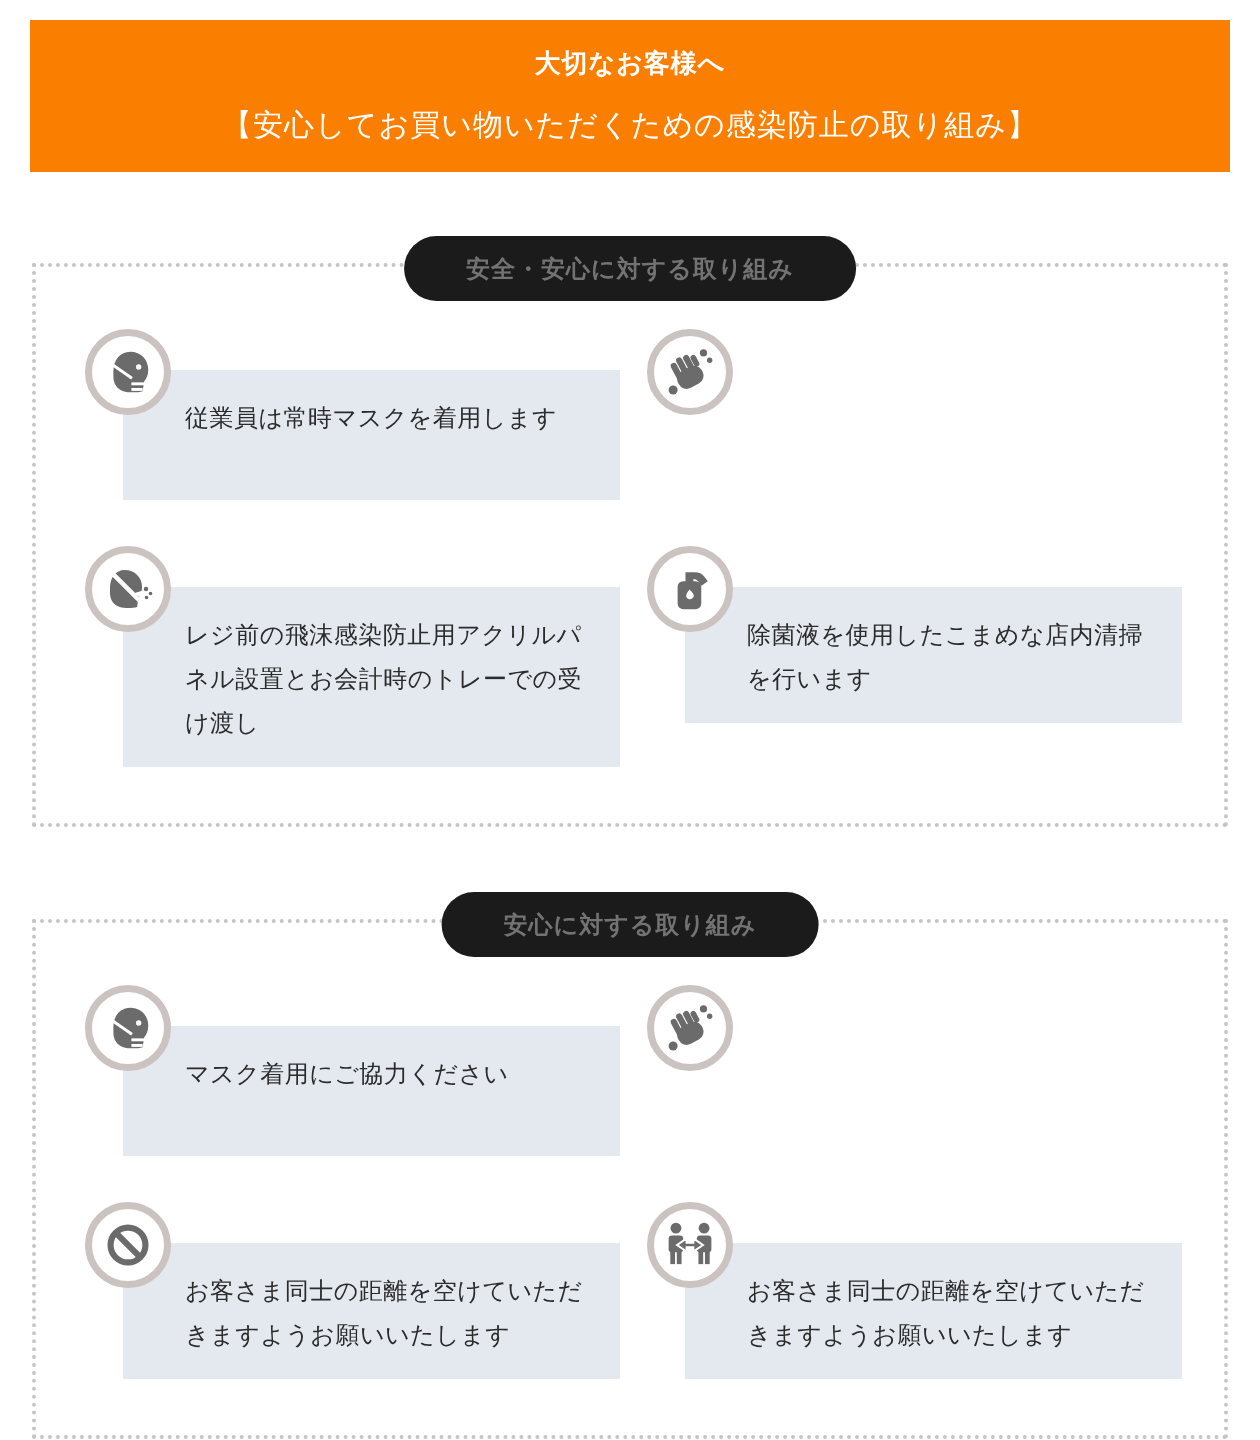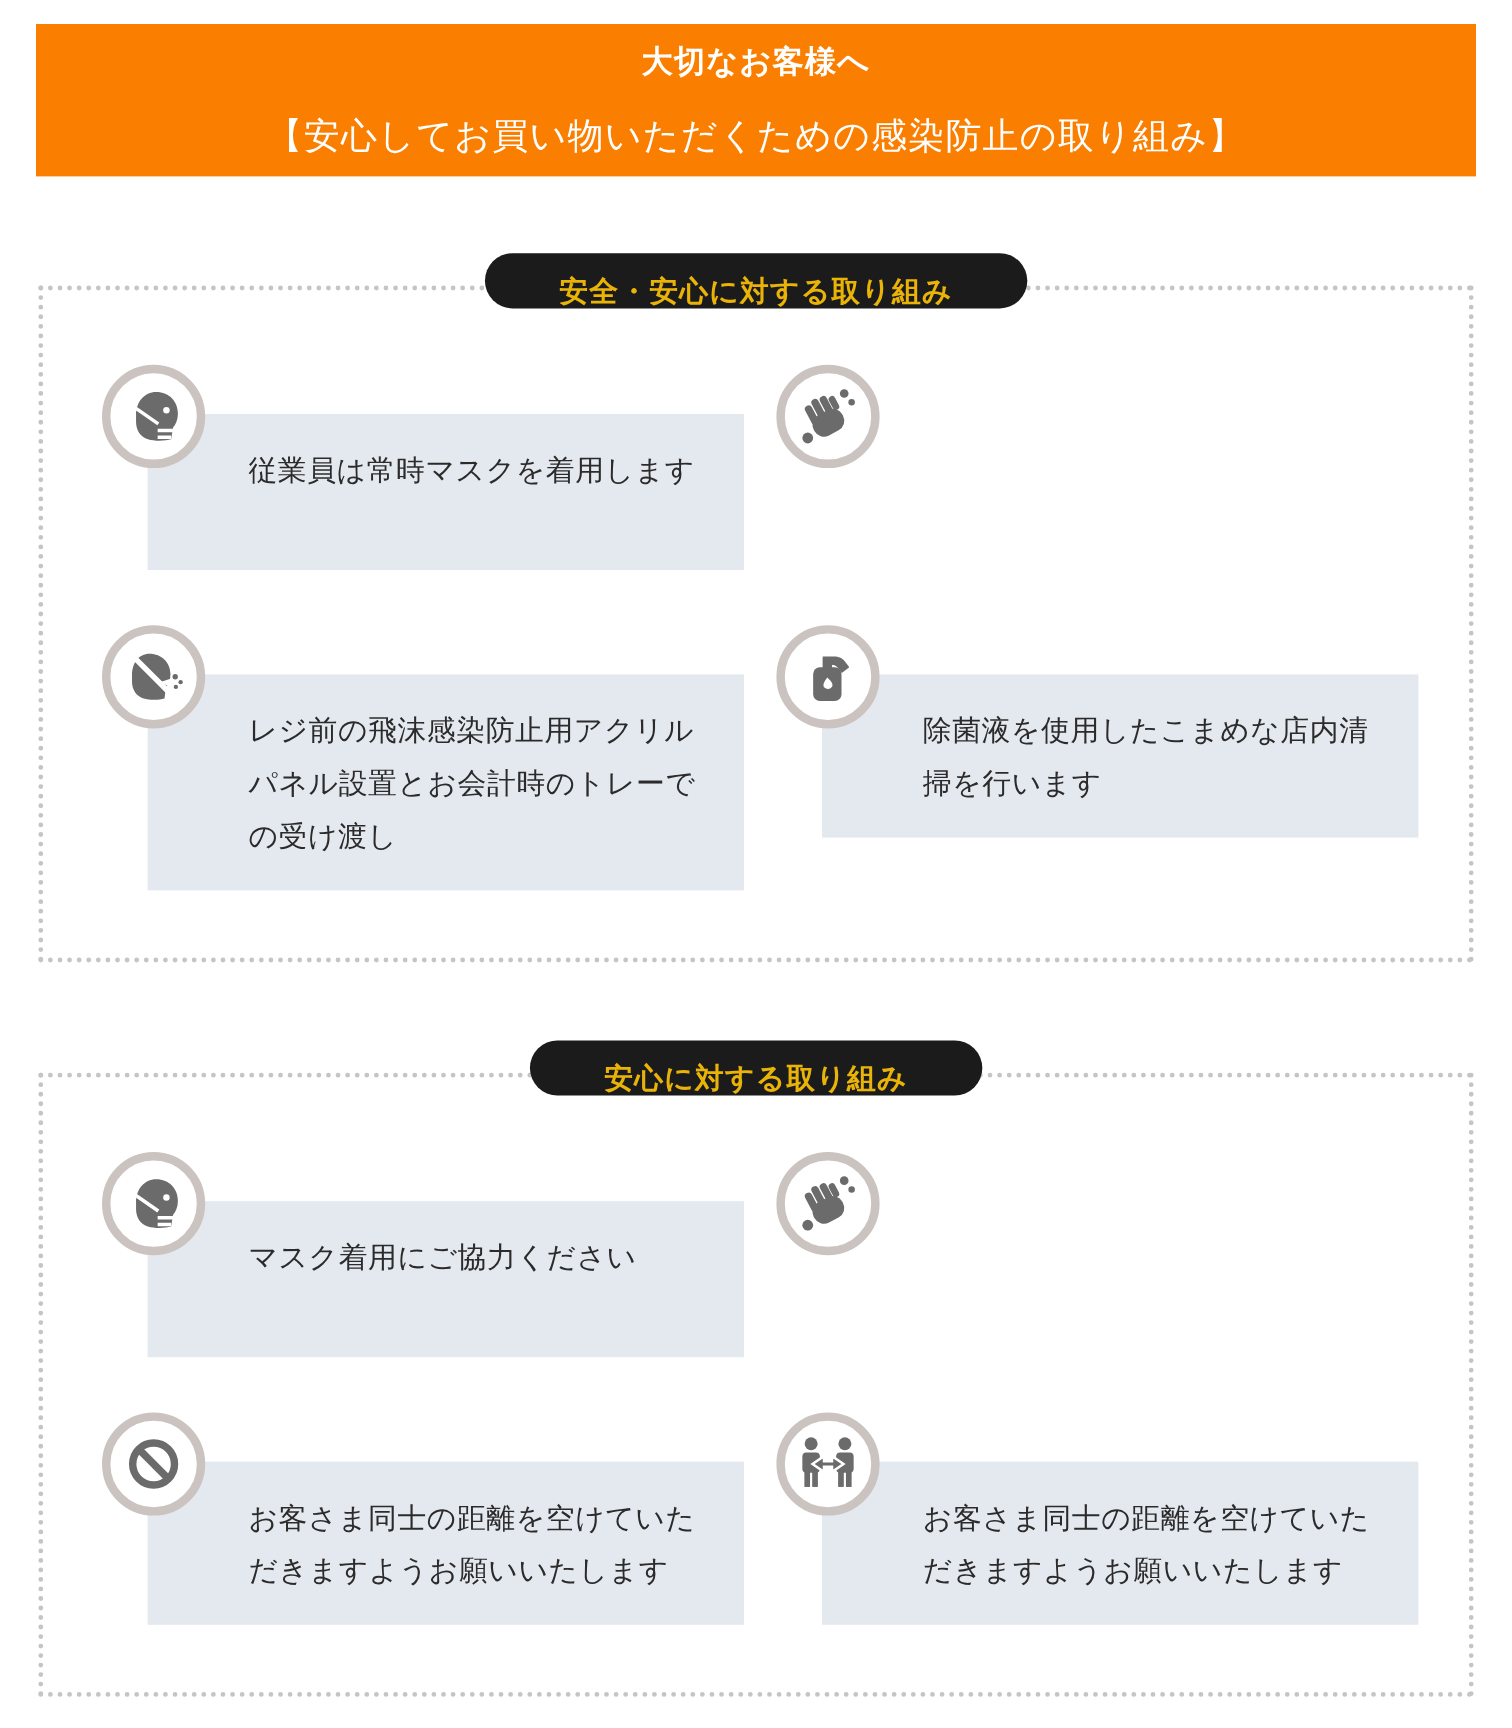--- a/index.html
+++ b/index.html
@@ -10,21 +10,21 @@
   }
   .page {
     width: 1260px;
     min-height: 1440px;
     box-sizing: border-box;
     background: #ffffff;
   }
   
   .header {
     margin: 20px 30px 0 30px;
-    height: 127px;
+    height: 152px;
     background: #FA7E00;
     color: #ffffff;
     display: flex;
     flex-direction: column;
     align-items: center;
     justify-content: center;
     text-align: center;
   }
   .header .title {
     font-size: 26px;
@@ -47,24 +47,24 @@
     padding: 62px 42px 56px 49px;
   }
   .section-first { margin-top: 91px; }
   .section-second { margin-top: 92px; margin-bottom: 23px; }
   .badge {
     position: absolute;
     top: -31px;
     left: 50%;
     transform: translateX(-50%);
     background: #1b1b1b;
-    color: #eab308;
+    color: #737373;
     font-size: 24px;
     font-weight: bold;
-    height: 46px;
+    height: 65px;
     line-height: 66px;
     padding: 0 62px;
     border-radius: 33px;
     white-space: nowrap;
     letter-spacing: 1px;
   }
   
   .grid {
     display: grid;
     grid-template-columns: 1fr 1fr;
@@ -86,21 +86,21 @@
     align-items: center;
     justify-content: center;
     z-index: 1;
   }
   .text-box {
     margin-left: 38px;
     margin-top: 41px;
     min-height: 130px;
     box-sizing: border-box;
     background: #E4E8EF;
-    padding: 26px 30px 22px 84px;
+    padding: 26px 30px 22px 62px;
   }
   .text-box p {
     margin: 0;
     font-size: 24px;
     line-height: 44px;
     color: #2b2b2b;
     letter-spacing: 0.5px;
   }
 </style>
 </head>

